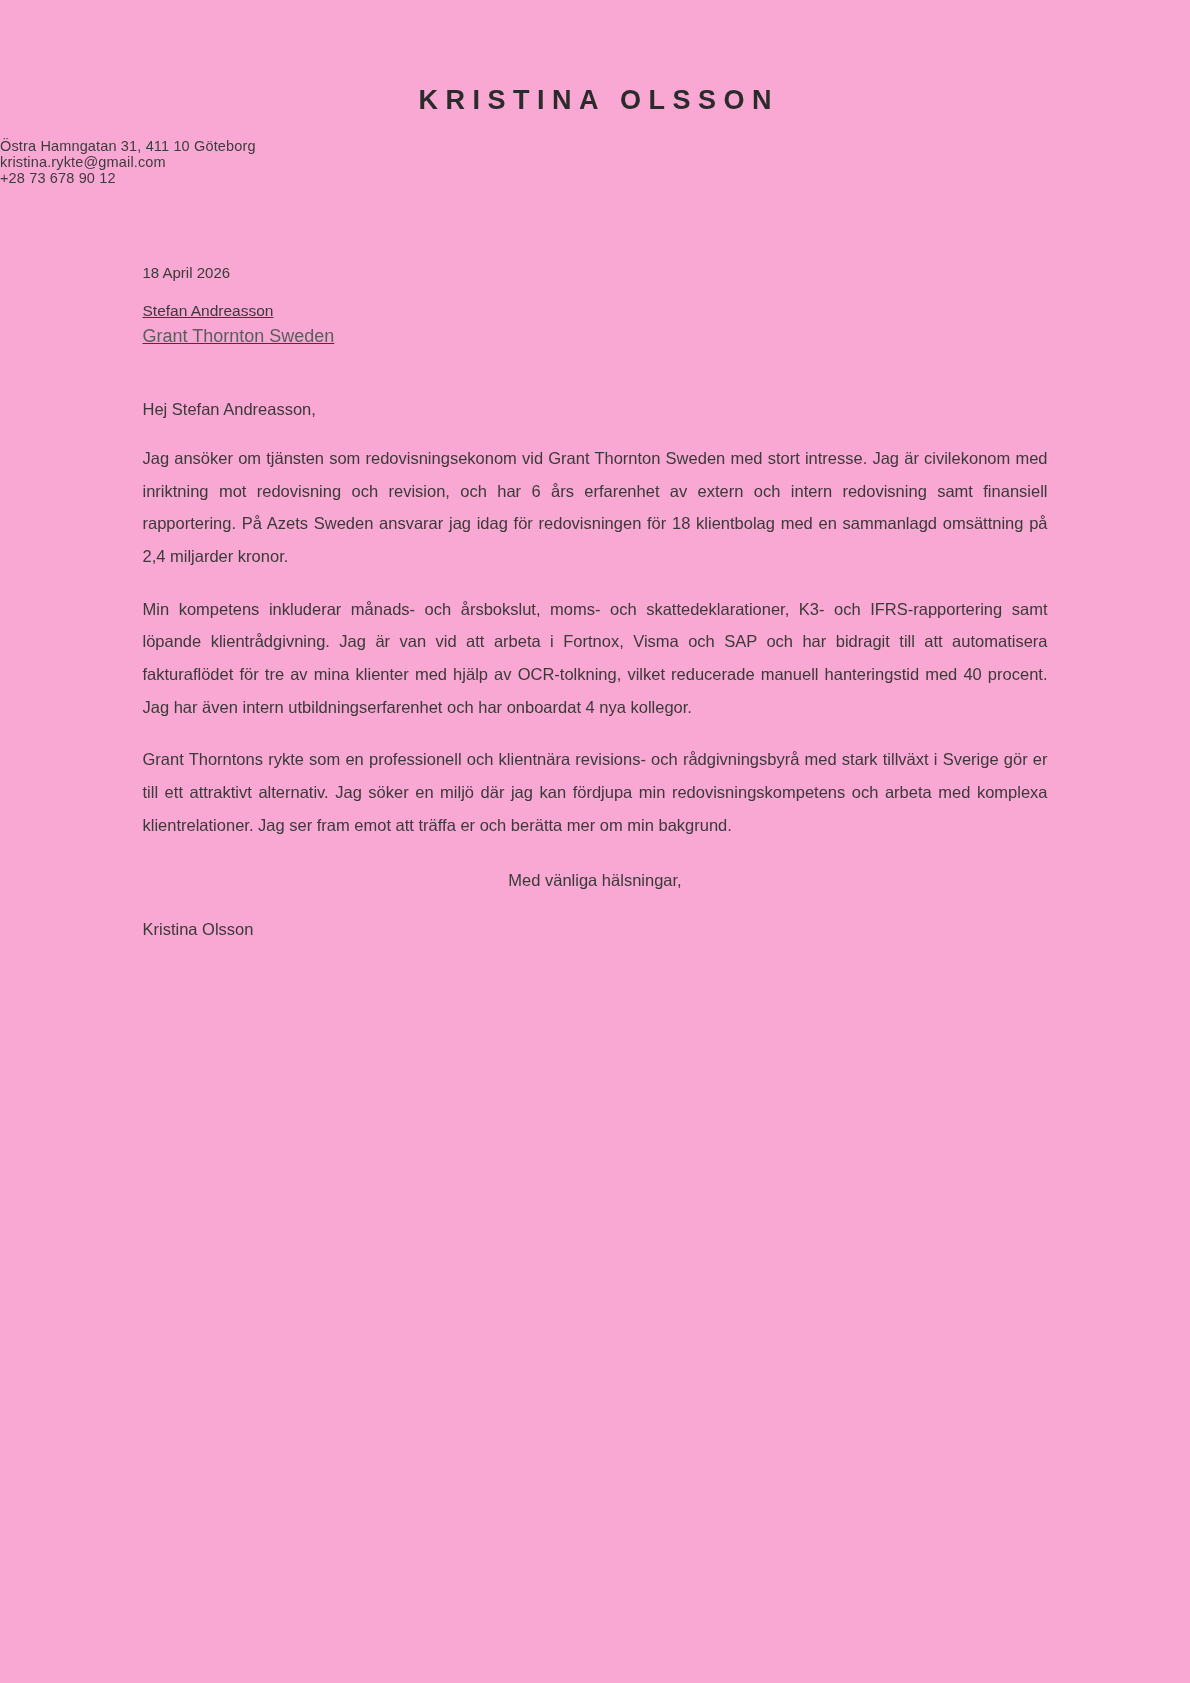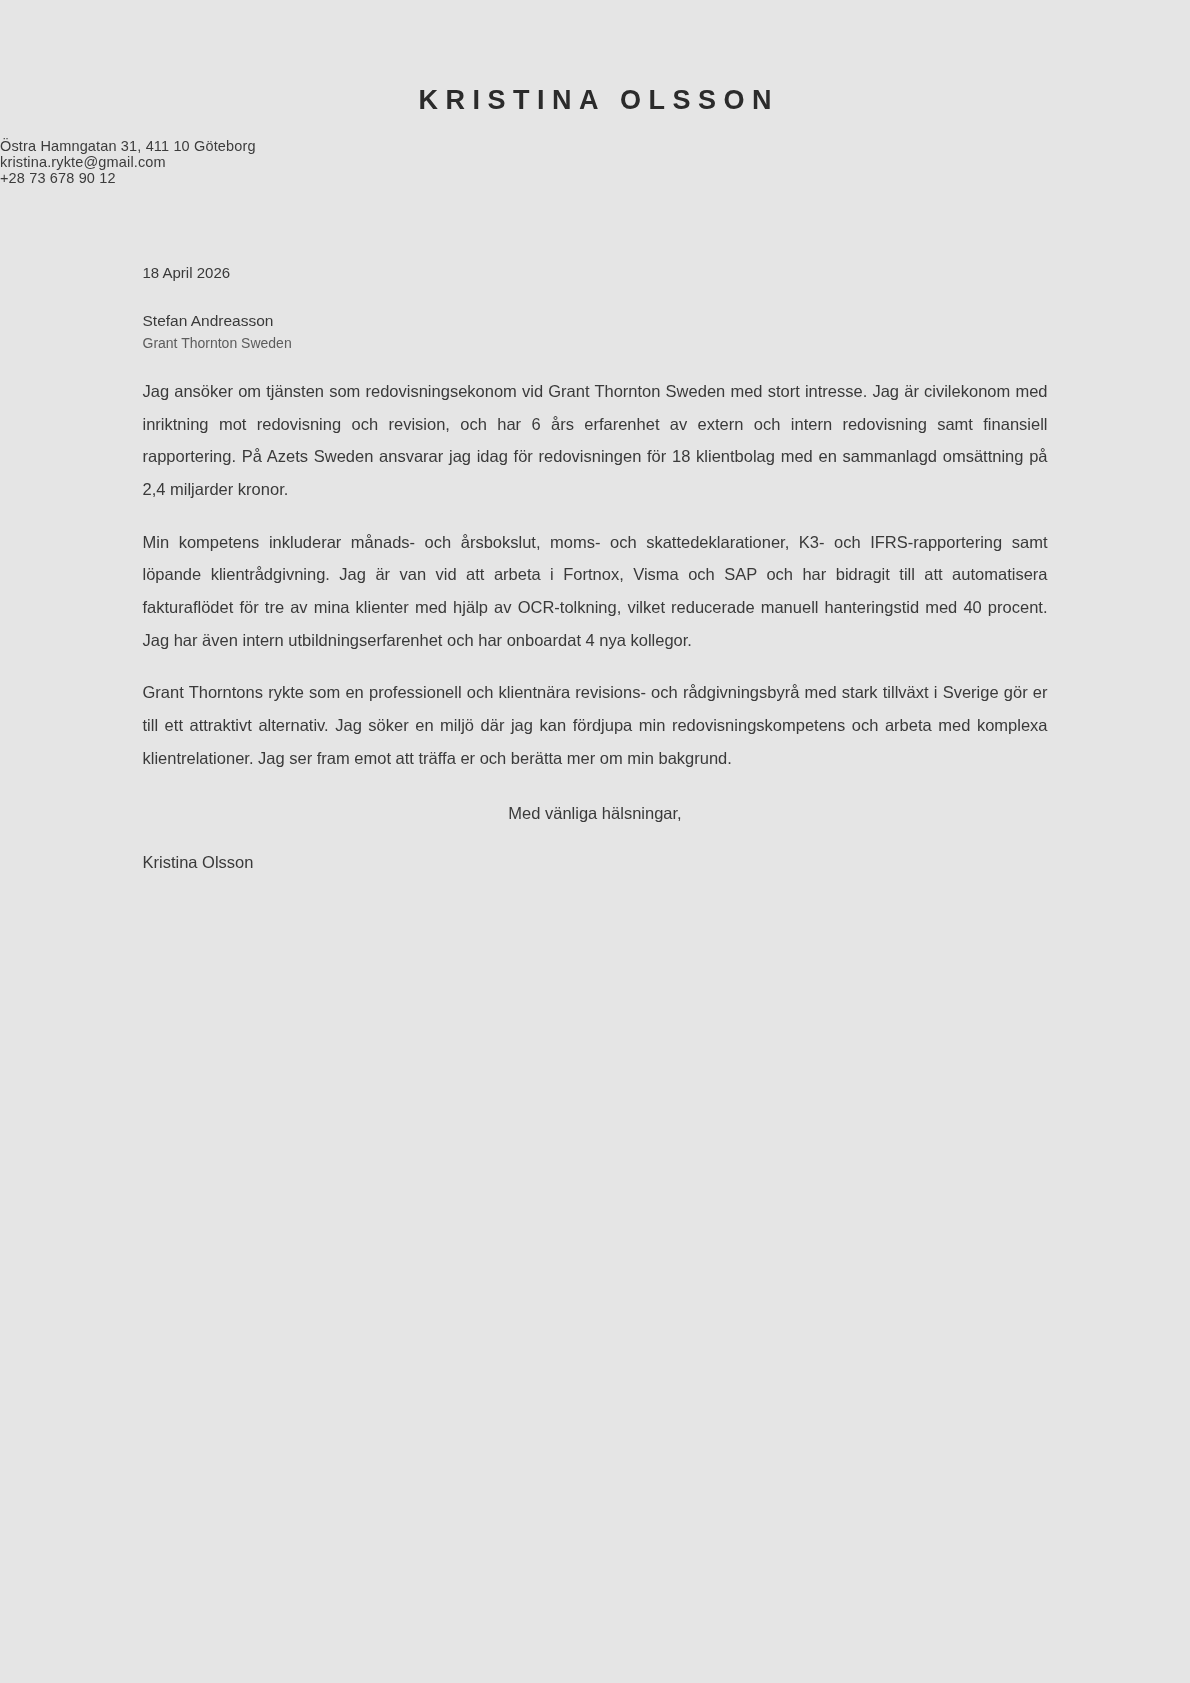--- a/index.html
+++ b/index.html
@@ -9,21 +9,21 @@
   }
   body {
     font-family: "Liberation Sans", sans-serif;
     -webkit-font-smoothing: antialiased;
   }
   .page {
     position: relative;
     width: 1190px;
     height: 1683px;
     margin: 0 auto;
-    background: #e5e5e5;
+    background: #f9a8d4;
     box-sizing: border-box;
     overflow: hidden;
   }
 
   
   .letter-header {
     padding-top: 84px;
     text-align: center;
   }
   .candidate-name {
@@ -66,29 +66,30 @@
     padding-left: 0;
     color: #3a3a3a;
   }
   .date-line {
     margin-top: 76px;
     font-size: 15px;
     color: #3a3a3a;
     line-height: 1.4;
   }
   .recipient-block {
-    margin-top: 26px;
+    margin-top: 16px;
     line-height: 1.55;
+    text-decoration: underline;
   }
   .recipient-name {
     font-size: 15.5px;
     color: #3a3a3a;
   }
   .recipient-company {
-    font-size: 14px;
+    font-size: 18px;
     color: #5c5c5c;
   }
   .salutation {
     margin-top: 46px;
     font-size: 16.5px;
     color: #3a3a3a;
     line-height: 1.5;
   }
   .para {
     margin-top: 20px;
@@ -132,20 +133,21 @@
 
   <div class="letter-body">
 
     <div class="date-line">18 April 2026</div>
 
     <div class="recipient-block">
       <div class="recipient-name">Stefan Andreasson</div>
       <div class="recipient-company">Grant Thornton Sweden</div>
     </div>
 
+    <div class="salutation">Hej Stefan Andreasson,</div>
 
     <p class="para">Jag ansöker om tjänsten som redovisningsekonom vid Grant Thornton Sweden med stort intresse. Jag är civilekonom med inriktning mot redovisning och revision, och har 6 års erfarenhet av extern och intern redovisning samt finansiell rapportering. På Azets Sweden ansvarar jag idag för redovisningen för 18 klientbolag med en sammanlagd omsättning på 2,4 miljarder kronor.</p>
 
     <p class="para">Min kompetens inkluderar månads- och årsbokslut, moms- och skattedeklarationer, K3- och IFRS-rapportering samt löpande klientrådgivning. Jag är van vid att arbeta i Fortnox, Visma och SAP och har bidragit till att automatisera fakturaflödet för tre av mina klienter med hjälp av OCR-tolkning, vilket reducerade manuell hanteringstid med 40 procent. Jag har även intern utbildningserfarenhet och har onboardat 4 nya kollegor.</p>
 
     <p class="para last-para">Grant Thorntons rykte som en professionell och klientnära revisions- och rådgivningsbyrå med stark tillväxt i Sverige gör er till ett attraktivt alternativ. Jag söker en miljö där jag kan fördjupa min redovisningskompetens och arbeta med komplexa klientrelationer. Jag ser fram emot att träffa er och berätta mer om min bakgrund.</p>
 
     <div class="closing">Med vänliga hälsningar,</div>
 
     <div class="signature">Kristina Olsson</div>

